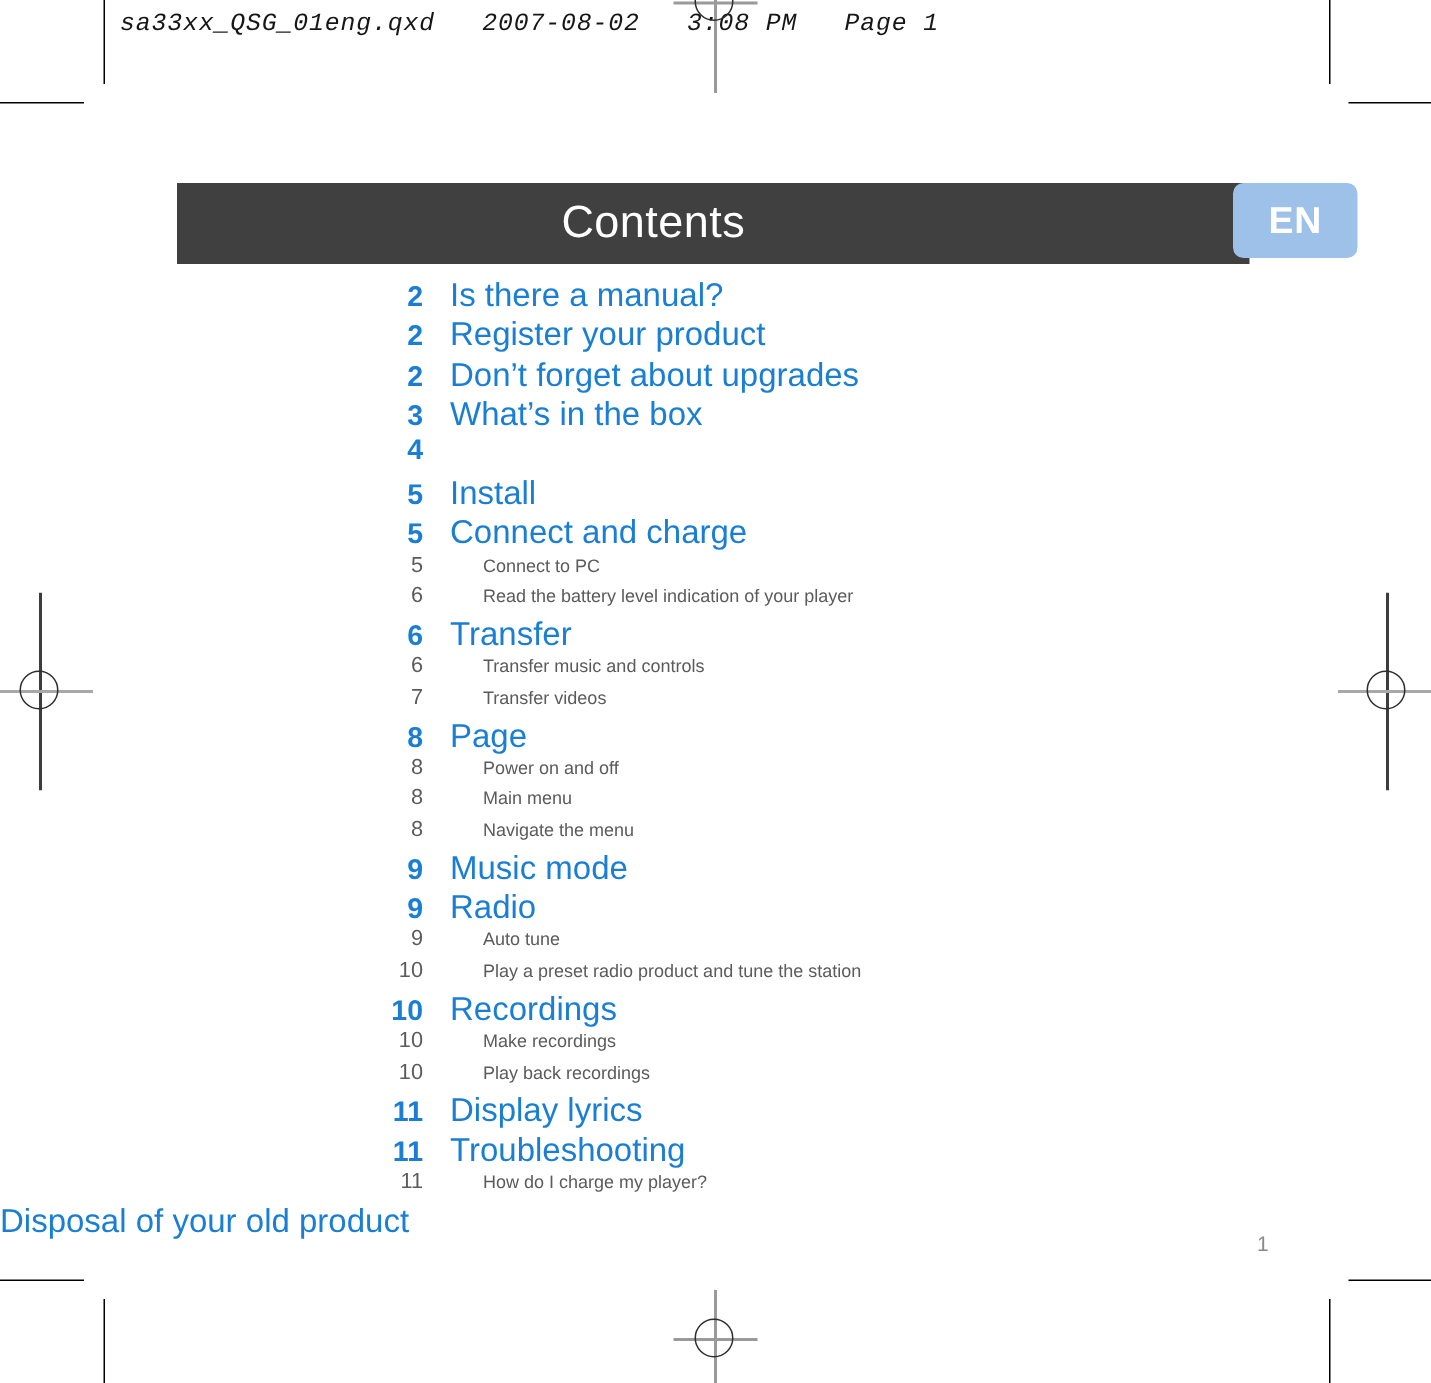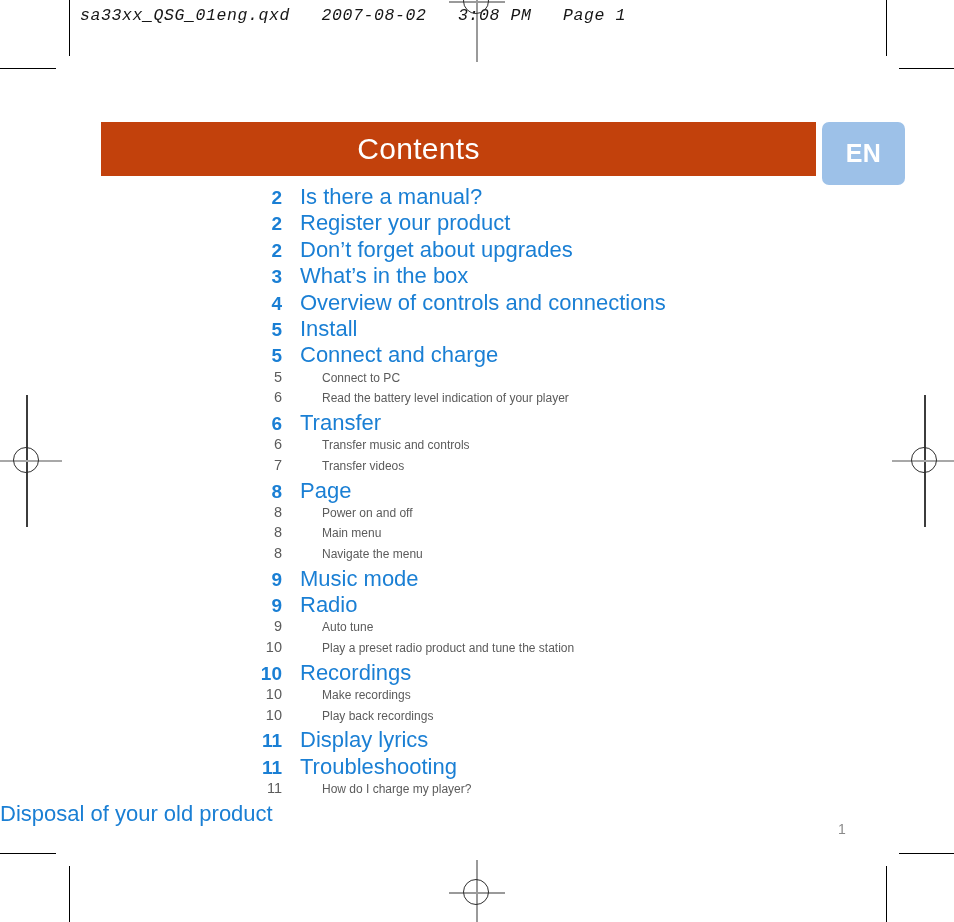--- a/index.html
+++ b/index.html
@@ -70,46 +70,46 @@
   .reg.dark-v .bar-h { background: #a8a8a8; }
   .reg.gray .bar-v { background: #9a9a9a; }
   .reg.gray .bar-h { background: #9a9a9a; }
 
   
   .reg-clip { position: absolute; overflow: hidden; }
 
   
   #header-band {
     position: absolute;
-    left: 101px;
+    left: 118px;
     top: 122px;
     width: 715px;
     height: 54px;
-    background: #c2410c;
+    background: #404040;
   }
   #header-title {
     position: absolute;
     left: 0;
     right: 0;
     top: 50%;
     transform: translateY(-50%);
     text-align: center;
     color: #ffffff;
     font-size: 30px;
     font-weight: 400;
     letter-spacing: 0.3px;
     padding-right: 80px;
     box-sizing: border-box;
   }
   #lang-badge {
     position: absolute;
     left: 822px;
     top: 122px;
     width: 83px;
-    height: 63px;
+    height: 50px;
     background: #9dc1e8;
     border-radius: 7px;
     display: flex;
     align-items: center;
     justify-content: center;
   }
   #lang-badge-label {
     color: #ffffff;
     font-size: 25px;
     font-weight: 700;
@@ -243,21 +243,20 @@
     <div class="toc-row lvl1">
       <span class="toc-page">2</span>
       <span class="toc-label">Don’t forget about upgrades</span>
     </div>
     <div class="toc-row lvl1">
       <span class="toc-page">3</span>
       <span class="toc-label">What’s in the box</span>
     </div>
     <div class="toc-row lvl1">
       <span class="toc-page">4</span>
-      <span class="toc-label">Overview of controls and connections</span>
     </div>
     <div class="toc-row lvl1">
       <span class="toc-page">5</span>
       <span class="toc-label">Install</span>
     </div>
     <div class="toc-row lvl1">
       <span class="toc-page">5</span>
       <span class="toc-label">Connect and charge</span>
     </div>
     <div class="toc-row lvl2">

